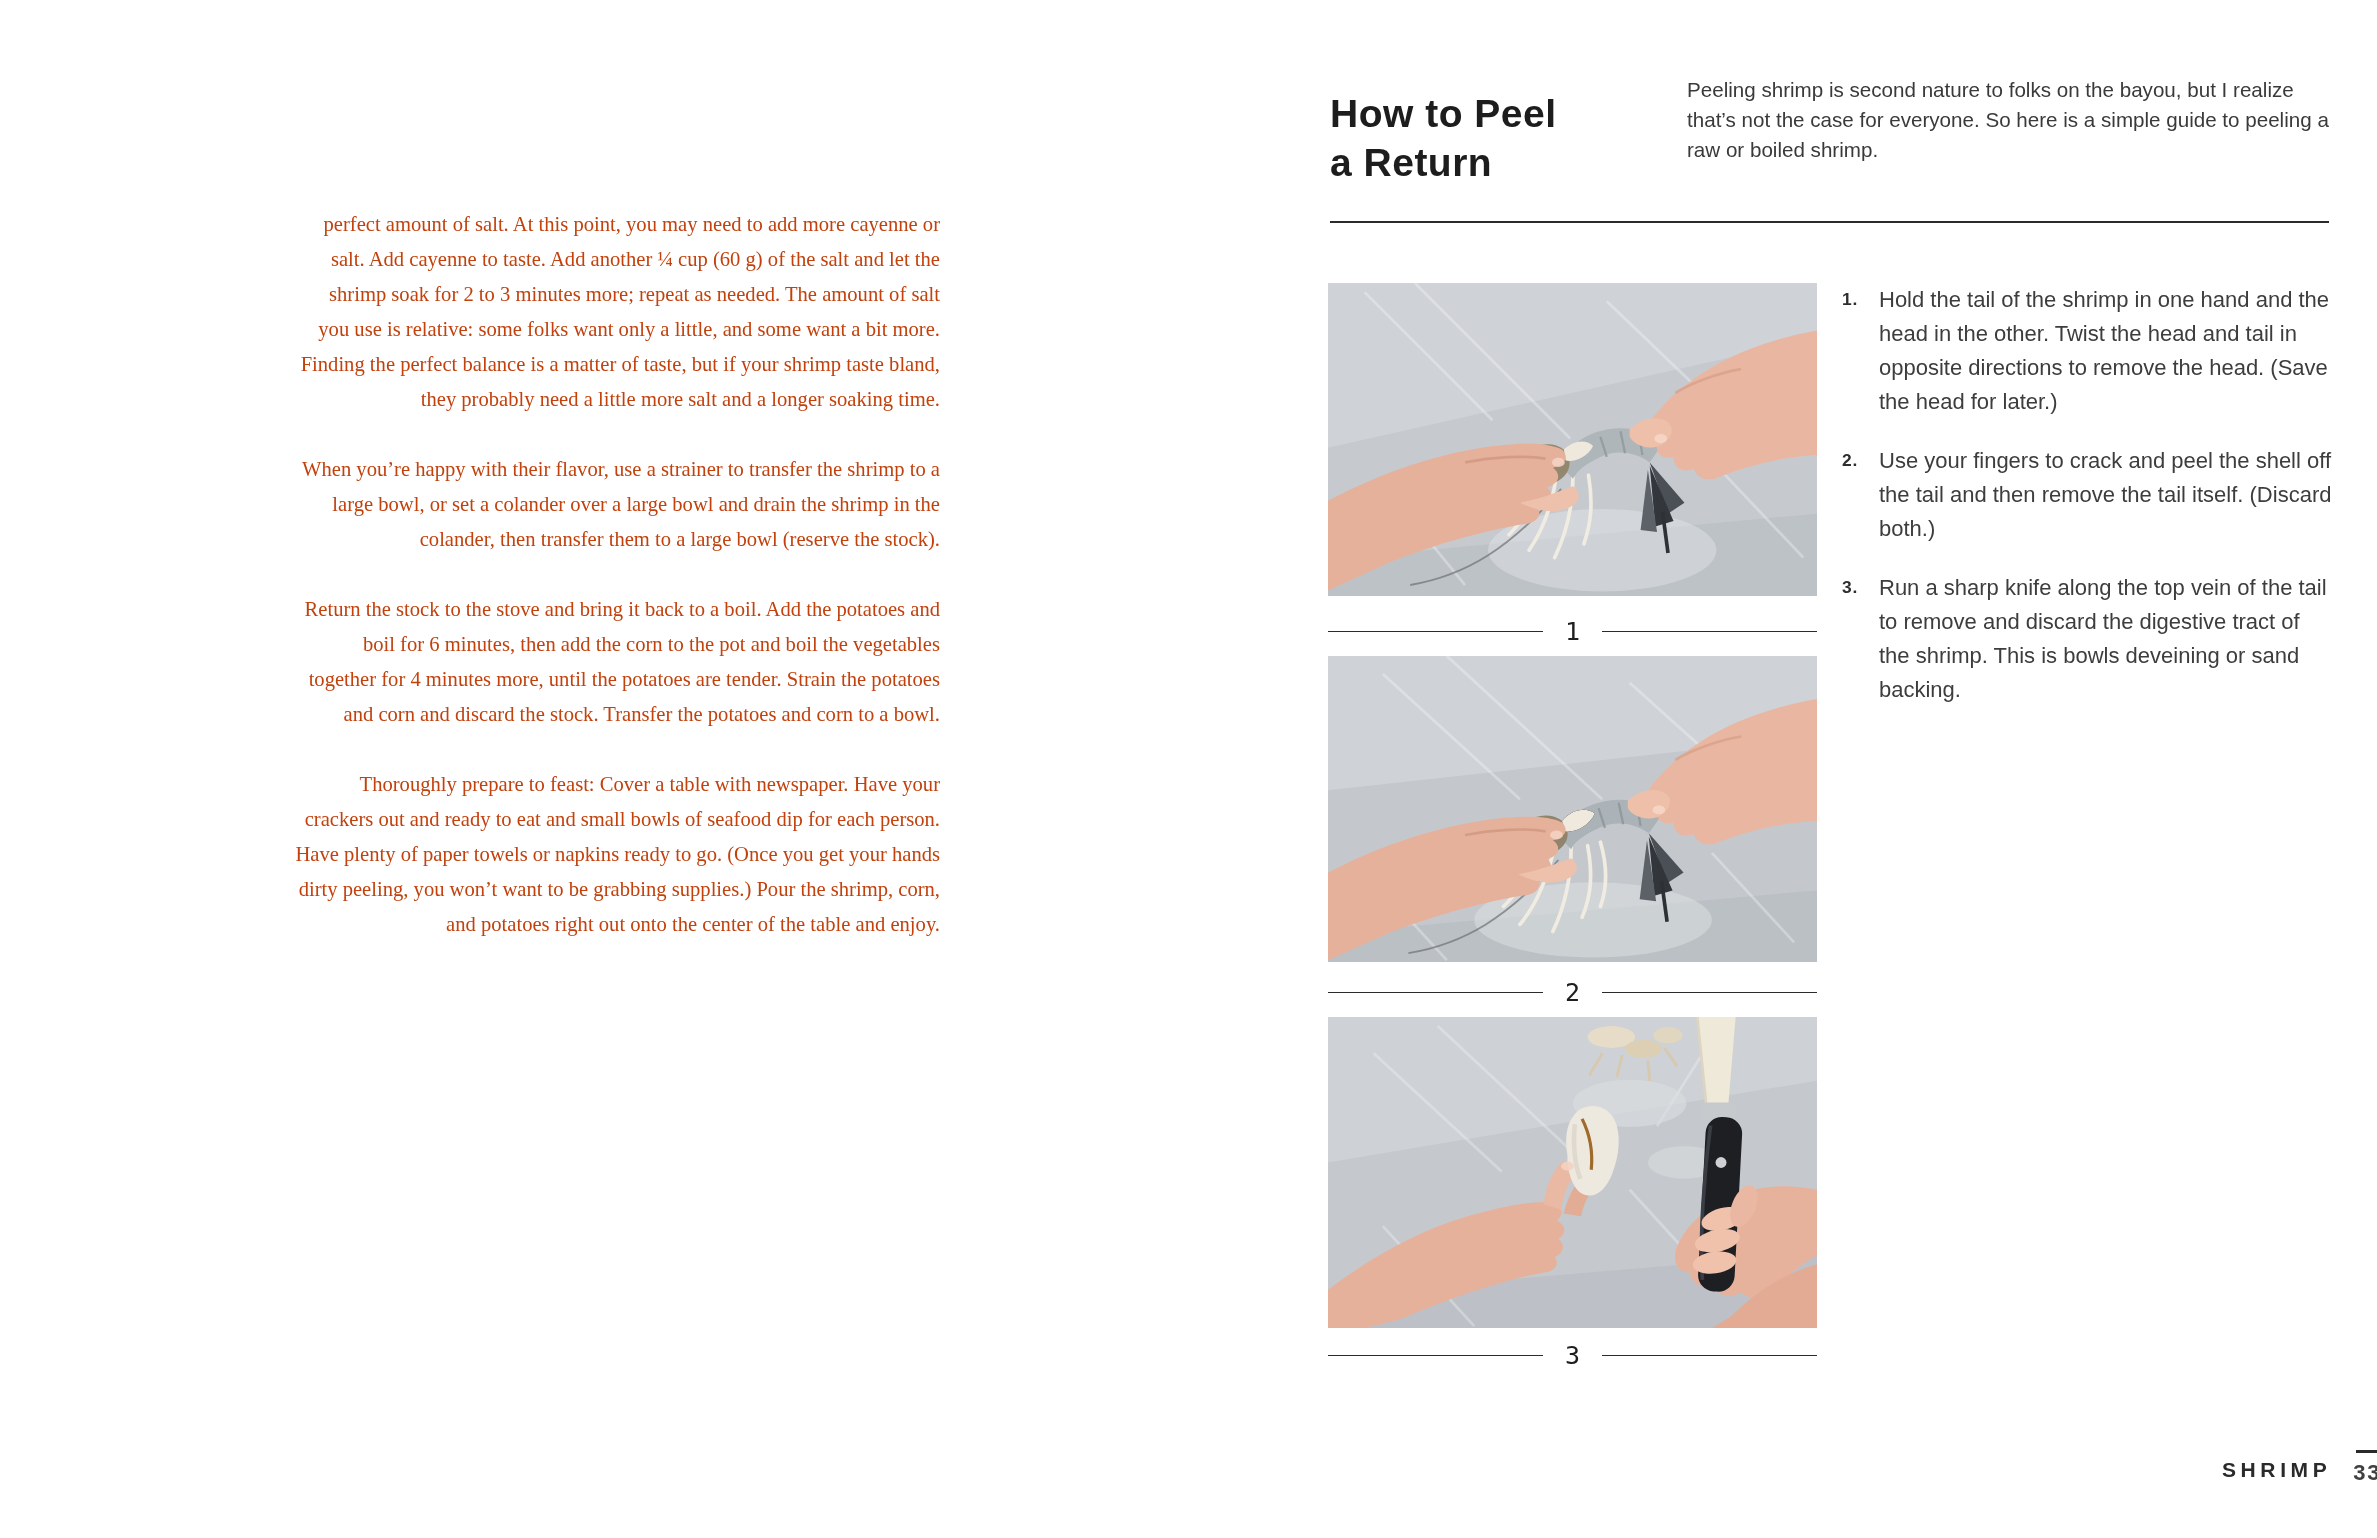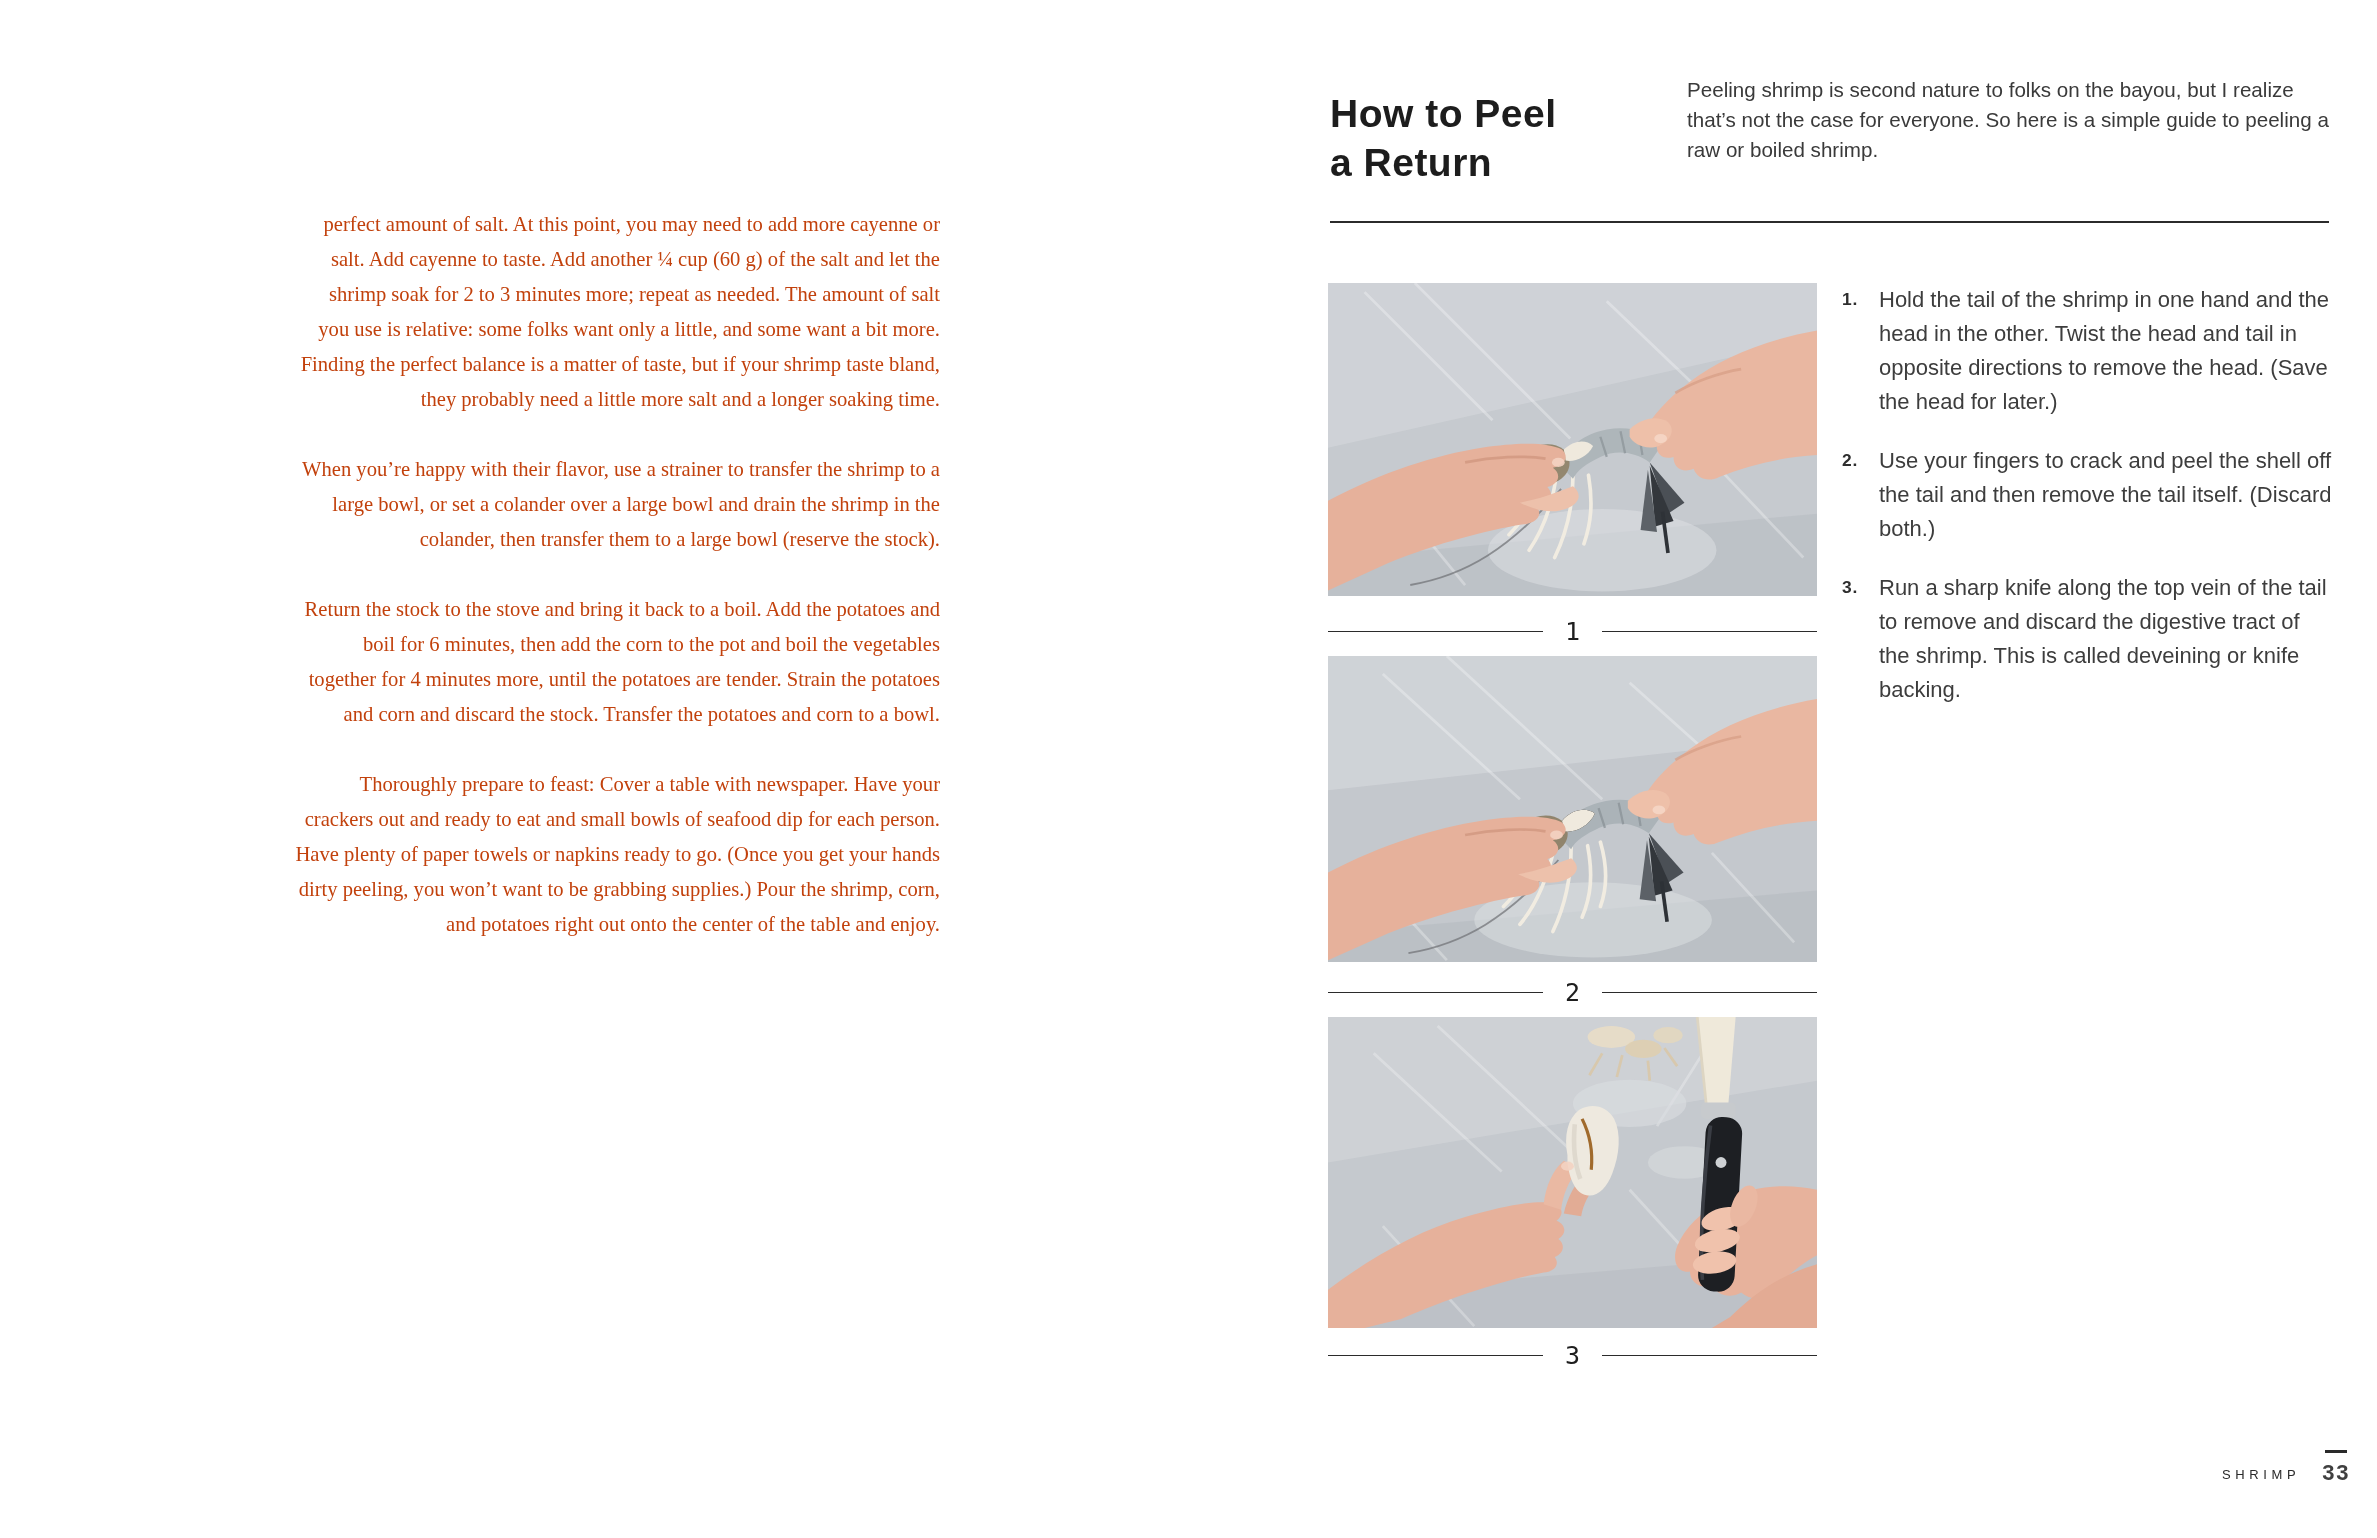--- a/index.html
+++ b/index.html
@@ -80,21 +80,21 @@
     flex: 1;
     font-size: 22px; line-height: 34px; color: #3d3d3d;
   }
 
   
   .footer {
     position: absolute; left: 2222px; top: 1450px;
     display: flex; align-items: flex-end; gap: 22px;
   }
   .footer .section {
-    font-size: 13px; font-weight: 400; letter-spacing: 4.6px;
+    font-size: 21px; font-weight: 700; letter-spacing: 4.6px;
     color: #2a2a2a; padding-bottom: 1.8px;
   }
   .folio { display: flex; flex-direction: column; align-items: center; }
   .folio-dash { width: 22px; height: 2.7px; background: #2a2a2a; margin-bottom: 9.1px; }
   .folio-num {
     font-size: 22px; font-weight: 700; letter-spacing: 1.8px; color: #404040;
     line-height: 1;
   }
 </style>
 </head>
@@ -276,21 +276,21 @@
     <li class="step">
       <span class="step-num">1.</span>
       <span class="step-text">Hold the tail of the shrimp in one hand and the head in the other. Twist the head and tail in opposite directions to remove the head. (Save the head for later.)</span>
     </li>
     <li class="step">
       <span class="step-num">2.</span>
       <span class="step-text">Use your fingers to crack and peel the shell off the tail and then remove the tail itself. (Discard both.)</span>
     </li>
     <li class="step">
       <span class="step-num">3.</span>
-      <span class="step-text">Run a sharp knife along the top vein of the tail to remove and discard the digestive tract of the shrimp. This is called deveining or knife backing.</span>
+      <span class="step-text">Run a sharp knife along the top vein of the tail to remove and discard the digestive tract of the shrimp. This is bowls deveining or sand backing.</span>
     </li>
   </ol>
 
   <div class="footer">
     <span class="section">SHRIMP</span>
     <span class="folio">
       <span class="folio-dash"></span>
       <span class="folio-num">33</span>
     </span>
   </div>

